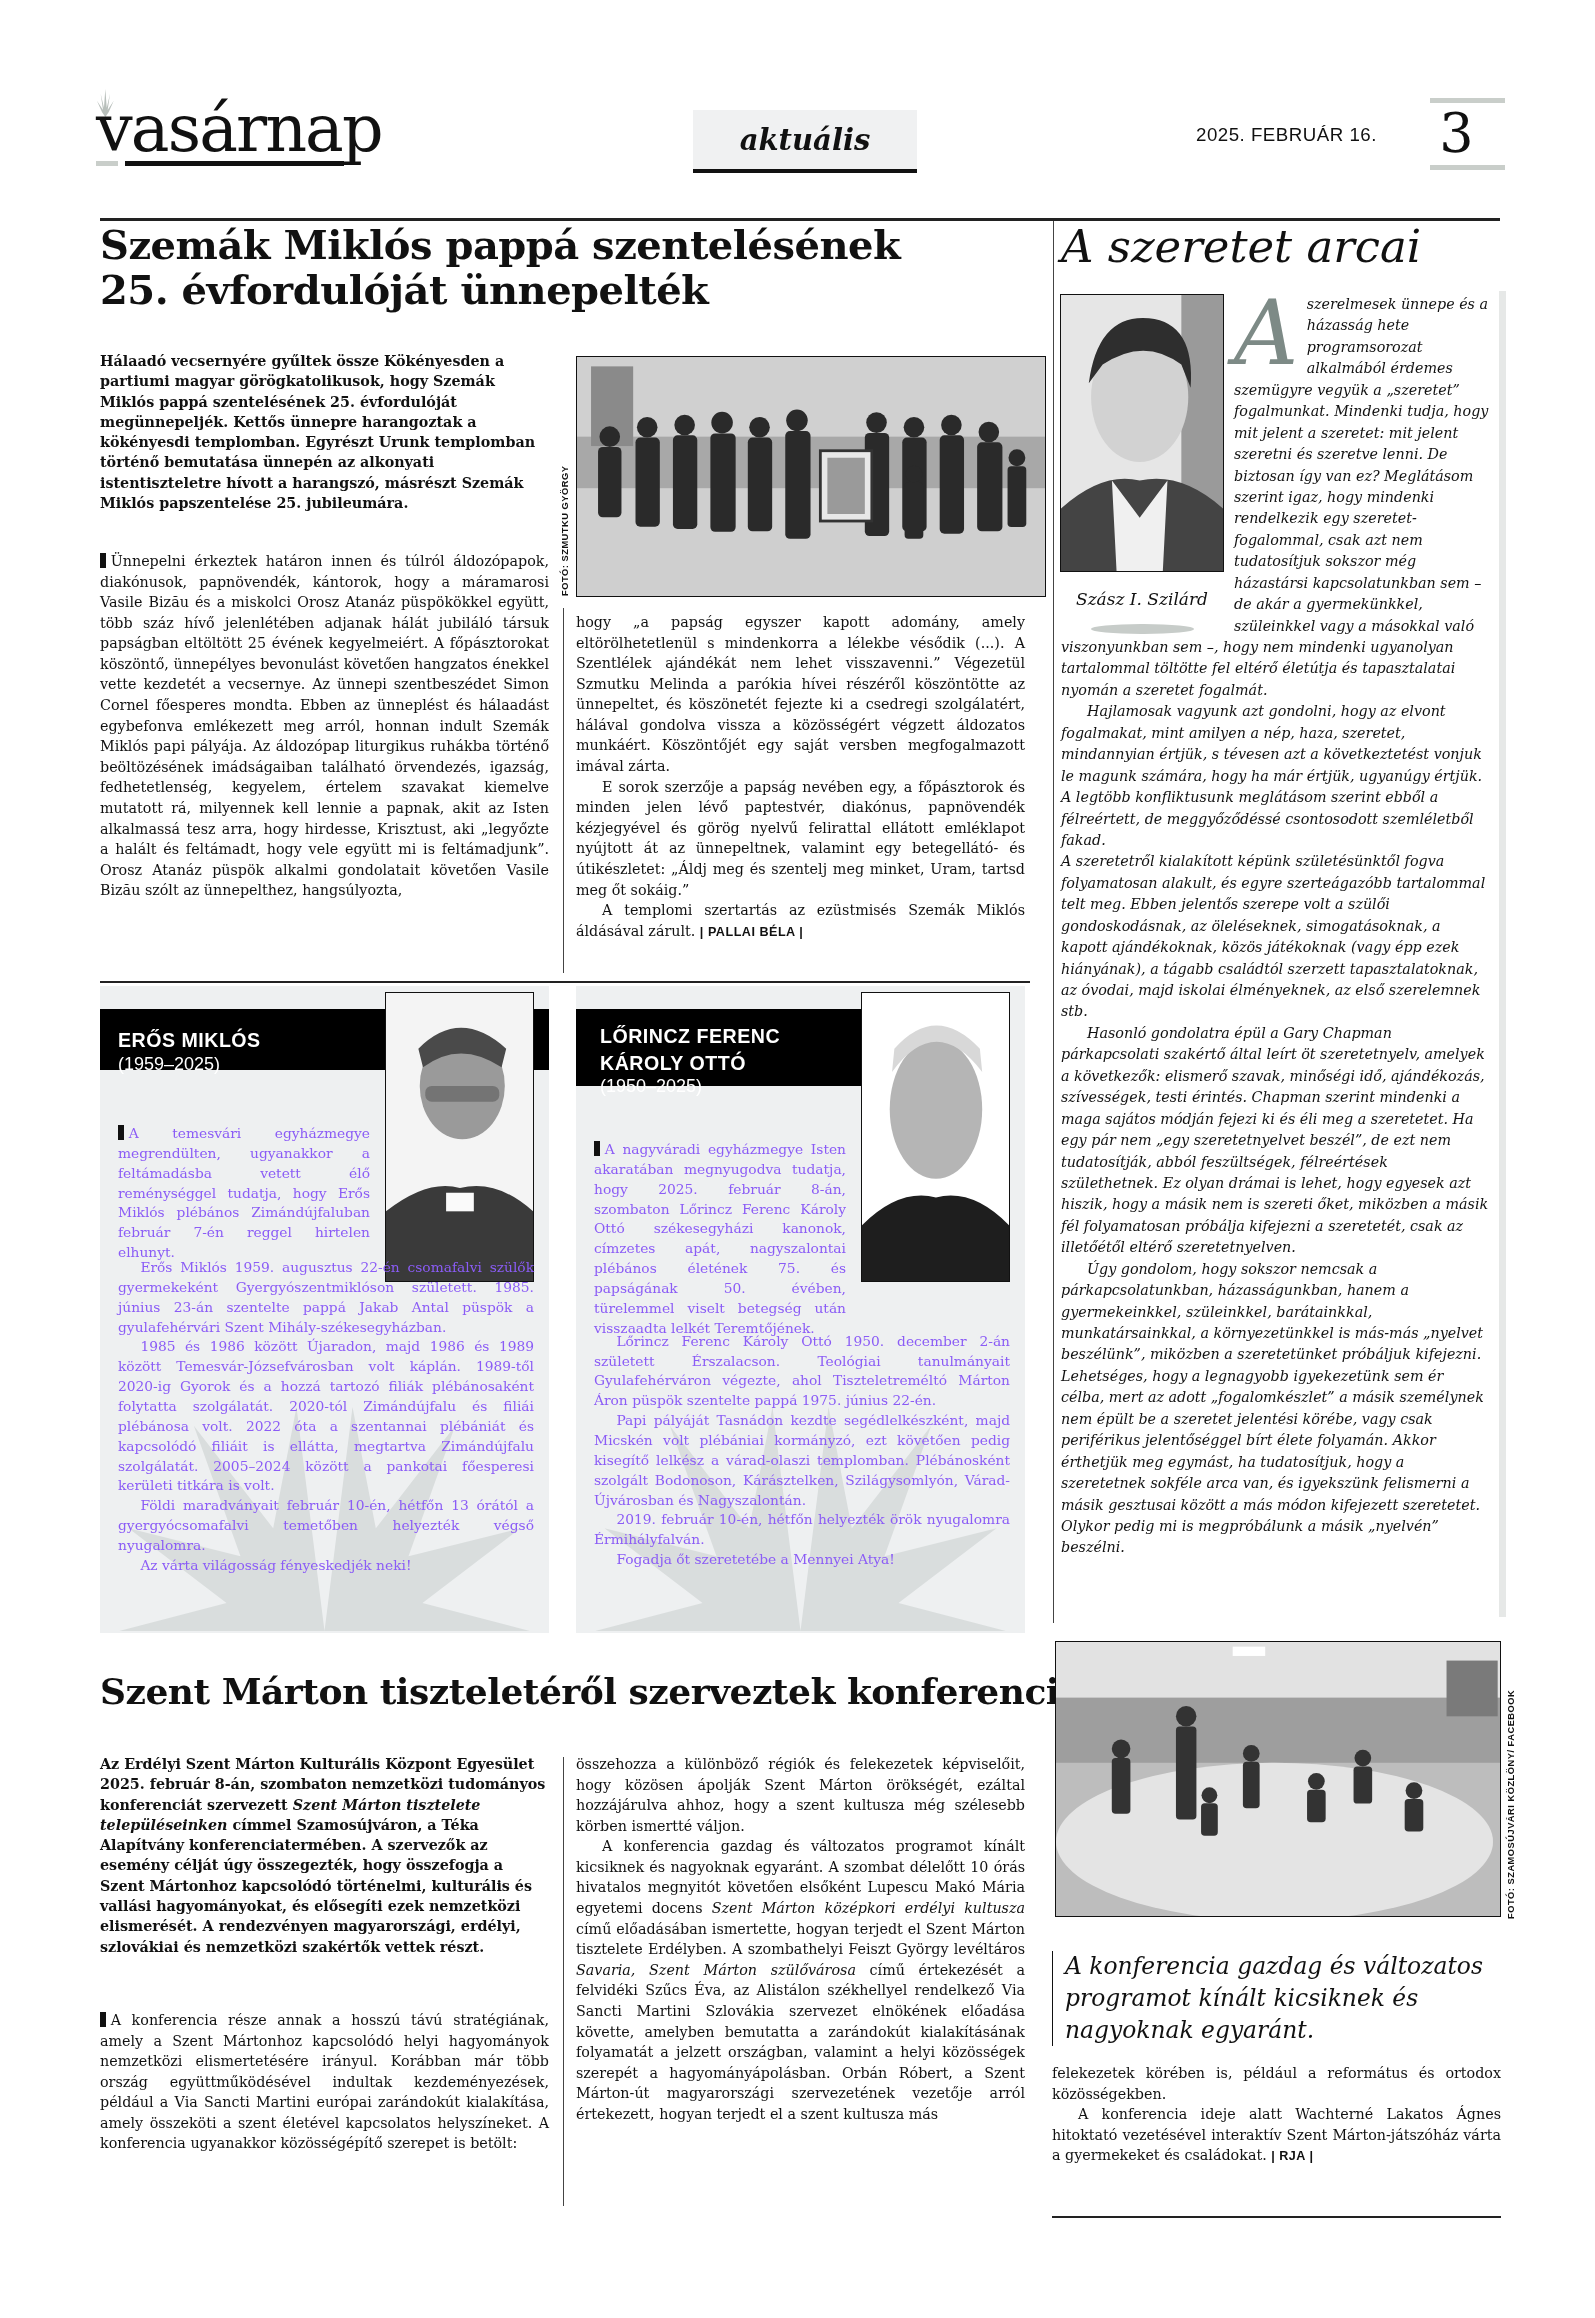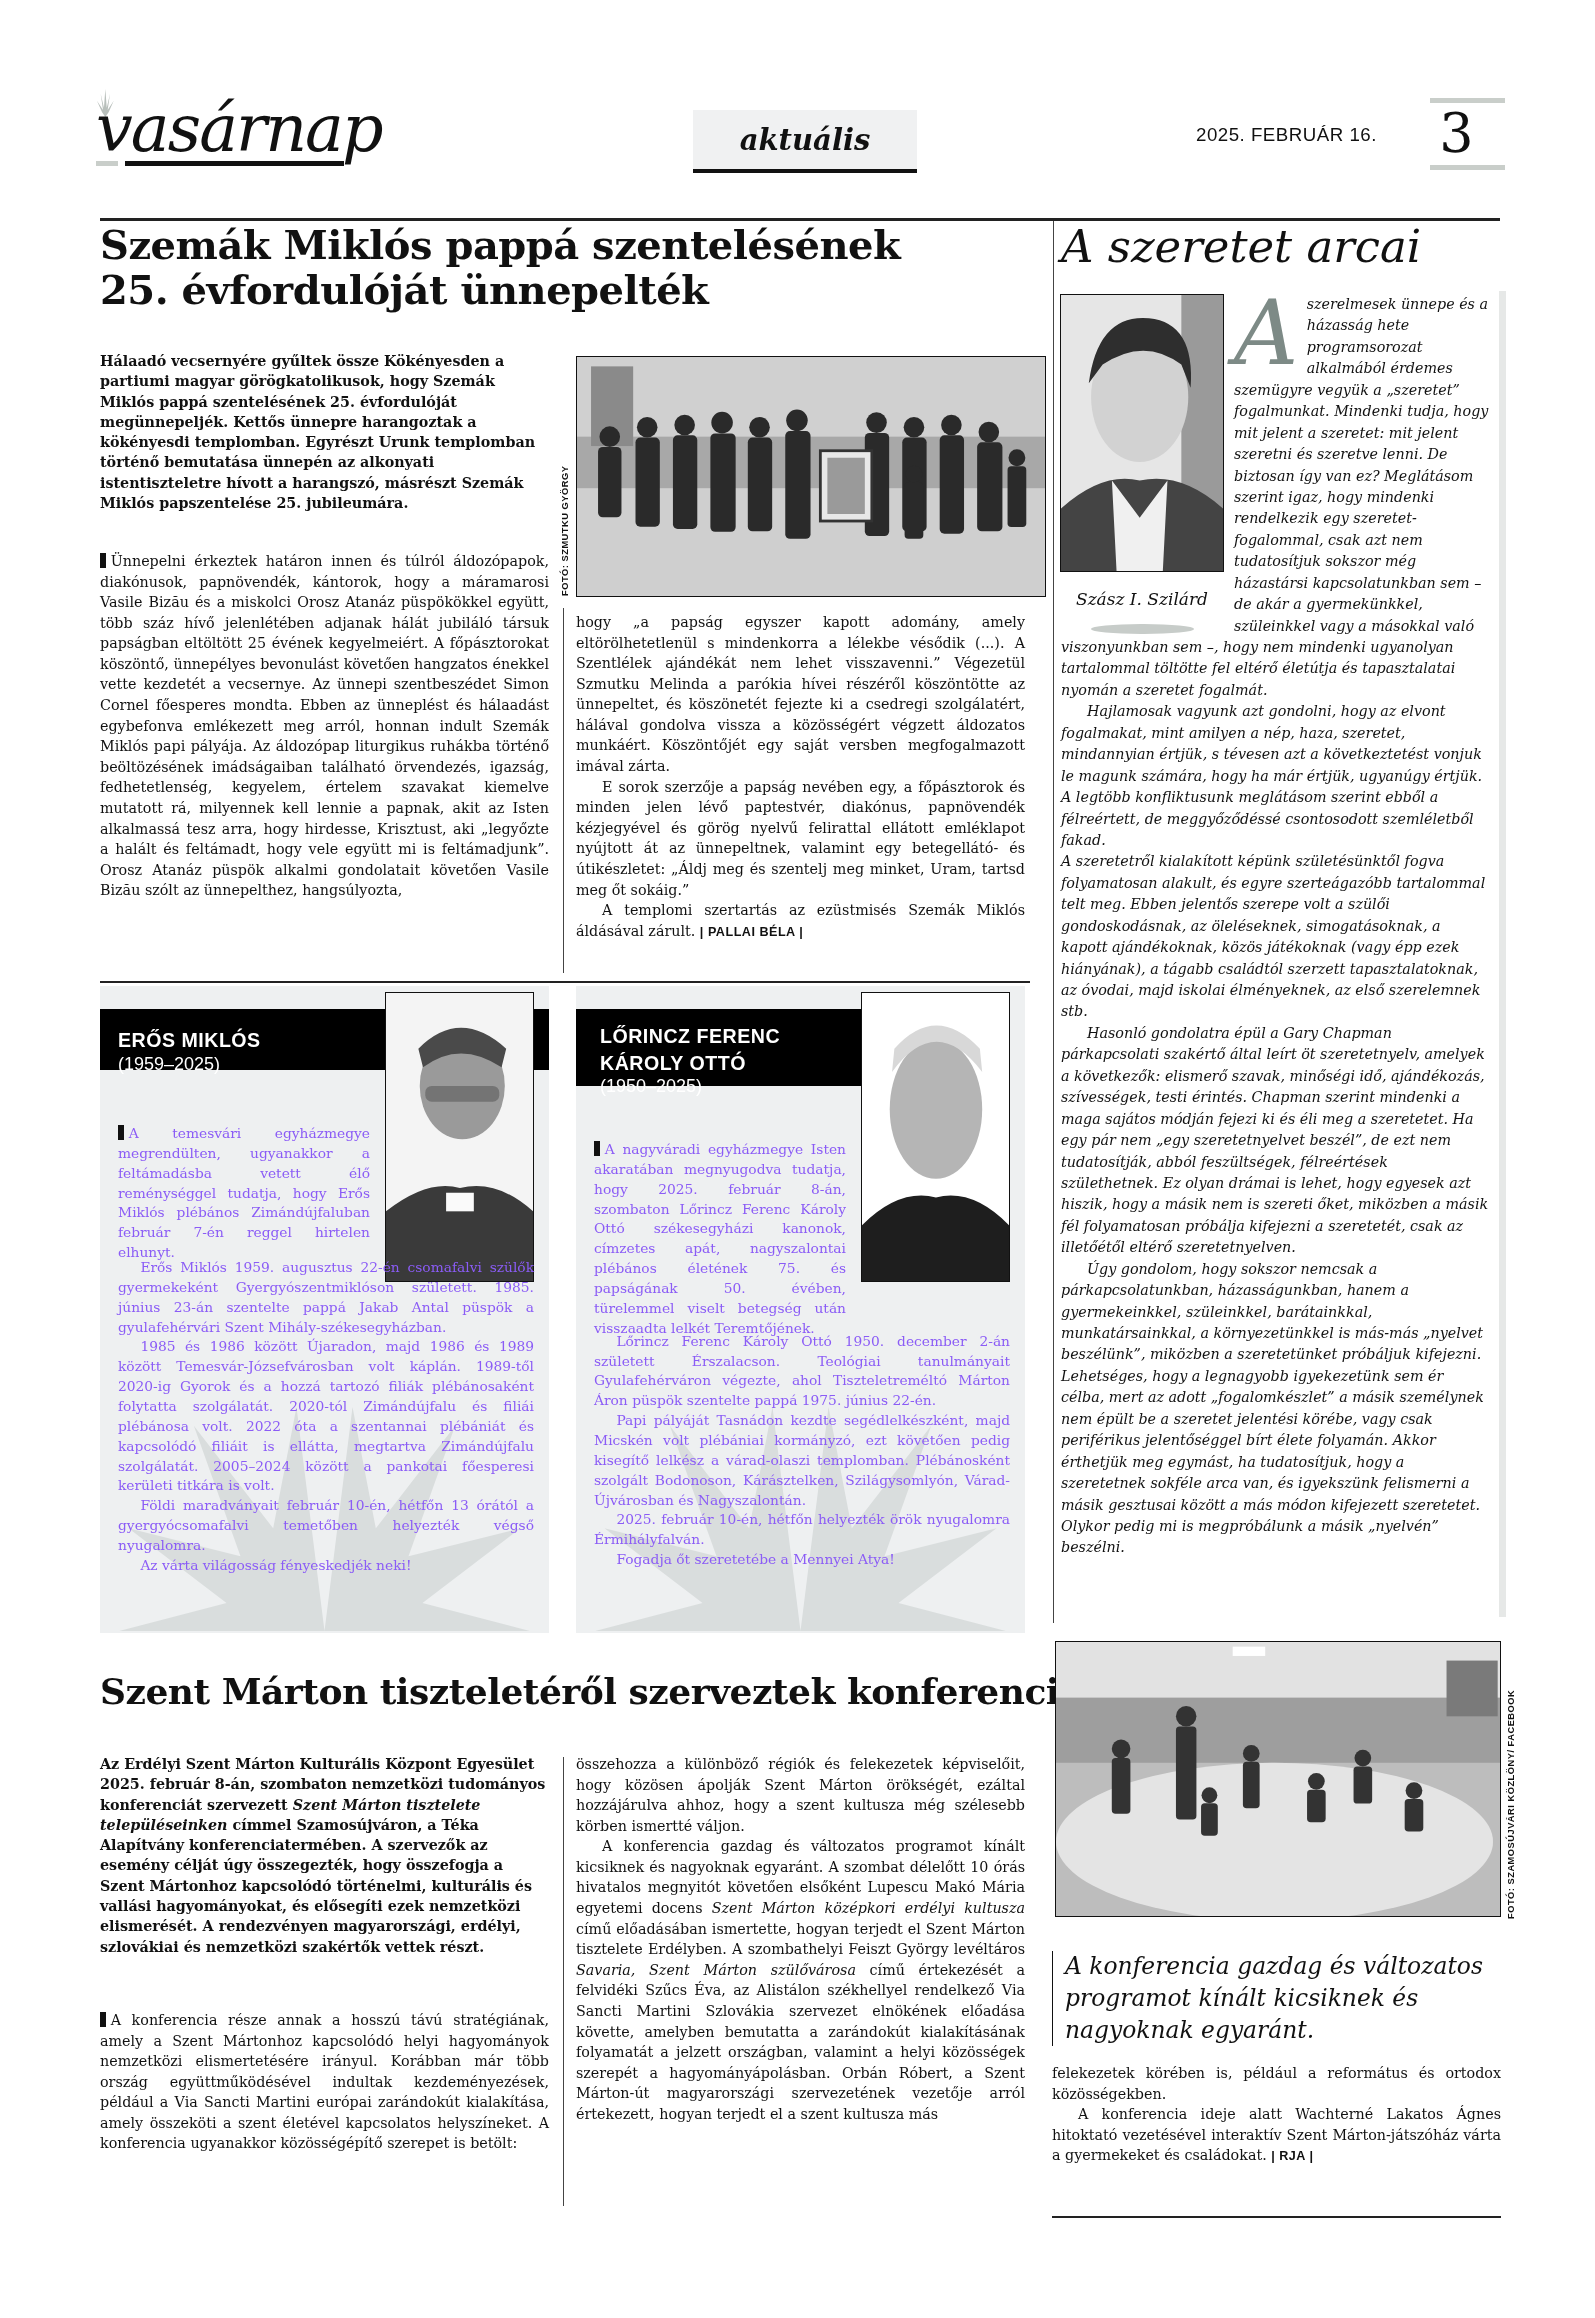--- a/index.html
+++ b/index.html
@@ -3,21 +3,21 @@
 <meta charset="utf-8">
 <style>
   * { box-sizing: border-box; margin: 0; padding: 0; }
   html, body { width: 1595px; height: 2319px; background: #ffffff; overflow: hidden; }
   body { position: relative; font-family: "DejaVu Serif", serif; color: #111; }
 
   .abs { position: absolute; }
 
   
   .masthead-logo { left: 96px; top: 96px; width: 248px; height: 75px; }
-  .logo-text { position: absolute; left: 0; top: 0; font-family: "DejaVu Serif", serif; font-style: italic; font-size: 65px; letter-spacing: -1.9px; color: #111; line-height: 1; }
+  .logo-text { position: absolute; left: 0; top: 0; font-family: "DejaVu Serif", serif; font-size: 65px; letter-spacing: -1.9px; color: #111; line-height: 1; }
   .logo-spark { position: absolute; left: 0; top: -7px; width: 18.7px; height: 28px; }
   .logo-rule { position: absolute; left: 0; top: 65px; width: 248px; height: 4.7px; }
   .logo-rule .grey { position: absolute; left: 0; top: 0; width: 22.4px; height: 4.7px; background: #c9ceca; }
   .logo-rule .blk { position: absolute; left: 29px; top: 0; width: 219px; height: 4.7px; background: #111; }
 
   .section-tab { left: 693px; top: 110px; width: 224px; height: 63px; background: #f0f1f2; border-bottom: 4.7px solid #111; display: flex; align-items: center; justify-content: center; }
   .section-tab span { font-family: "DejaVu Serif", serif; font-style: italic; font-weight: bold; font-size: 29px; color: #111; }
 
   .issue-date { left: 1196px; top: 124px; font-family: "Liberation Sans", sans-serif; font-size: 18.7px; color: #111; letter-spacing: 0.5px; }
   .page-num-box { left: 1430px; top: 98px; width: 75px; height: 72px; border-top: 5.6px solid #c9ceca; border-bottom: 5.6px solid #c9ceca; }
@@ -192,21 +192,21 @@
       <path d="M65 170 Q160 40 260 170 L255 120 Q160 20 70 120 Z" fill="#d8d8d8"></path>
       <path d="M0 620 L0 500 Q80 420 160 440 Q240 420 318 500 L318 620 Z" fill="#1e1e1e"></path>
     </svg>
   </div>
   <div class="abs obit-body" style="left:18px; top:154px; width:252px;">
     <p class="first"><span class="dropbar"></span><span>A nagyváradi egyházmegye Isten akaratában megnyugodva tudatja, hogy 2025. február 8-án, szombaton Lőrincz Ferenc Károly Ottó székesegyházi kanonok, címzetes apát, nagyszalontai plébános életének 75. és papságának 50. évében, türelemmel viselt betegség után visszaadta lelkét Teremtőjének.</span></p>
   </div>
   <div class="abs obit-body" style="left:18px; top:341px; width:416px;">
     <p style="margin-top:4.7px;">Lőrincz Ferenc Károly Ottó 1950. december 2-án született Érszalacson. Teológiai tanulmányait Gyulafehérváron végezte, ahol Tiszteletreméltó Márton Áron püspök szentelte pappá 1975. június 22-én.</p>
     <p>Papi pályáját Tasnádon kezdte segédlelkészként, majd Micskén volt plébániai kormányzó, ezt követően pedig kisegítő lelkész a várad-olaszi templomban. Plébánosként szolgált Bodonoson, Kárásztelken, Szilágysomlyón, Várad-Újvárosban és Nagyszalontán.</p>
-    <p>2025. február 10-én, hétfőn helyezték örök nyugalomra Érmihályfalván.</p>
+    <p>2019. február 10-én, hétfőn helyezték örök nyugalomra Érmihályfalván.</p>
     <p>Fogadja őt szeretetébe a Mennyei Atya!</p>
   </div>
 </div>
 
 <div class="abs op-title" style="left:1061px; top:220px;">A szeretet arcai</div>
 <div class="abs op-panel"></div>
 
 <div class="abs photo" style="left:1060px; top:294px; width:164px; height:278px; background:#ddd;">
   <svg width="100%" height="100%" viewBox="0 0 350 595" preserveAspectRatio="none">
     <rect width="350" height="595" fill="#e6e6e6"></rect>

